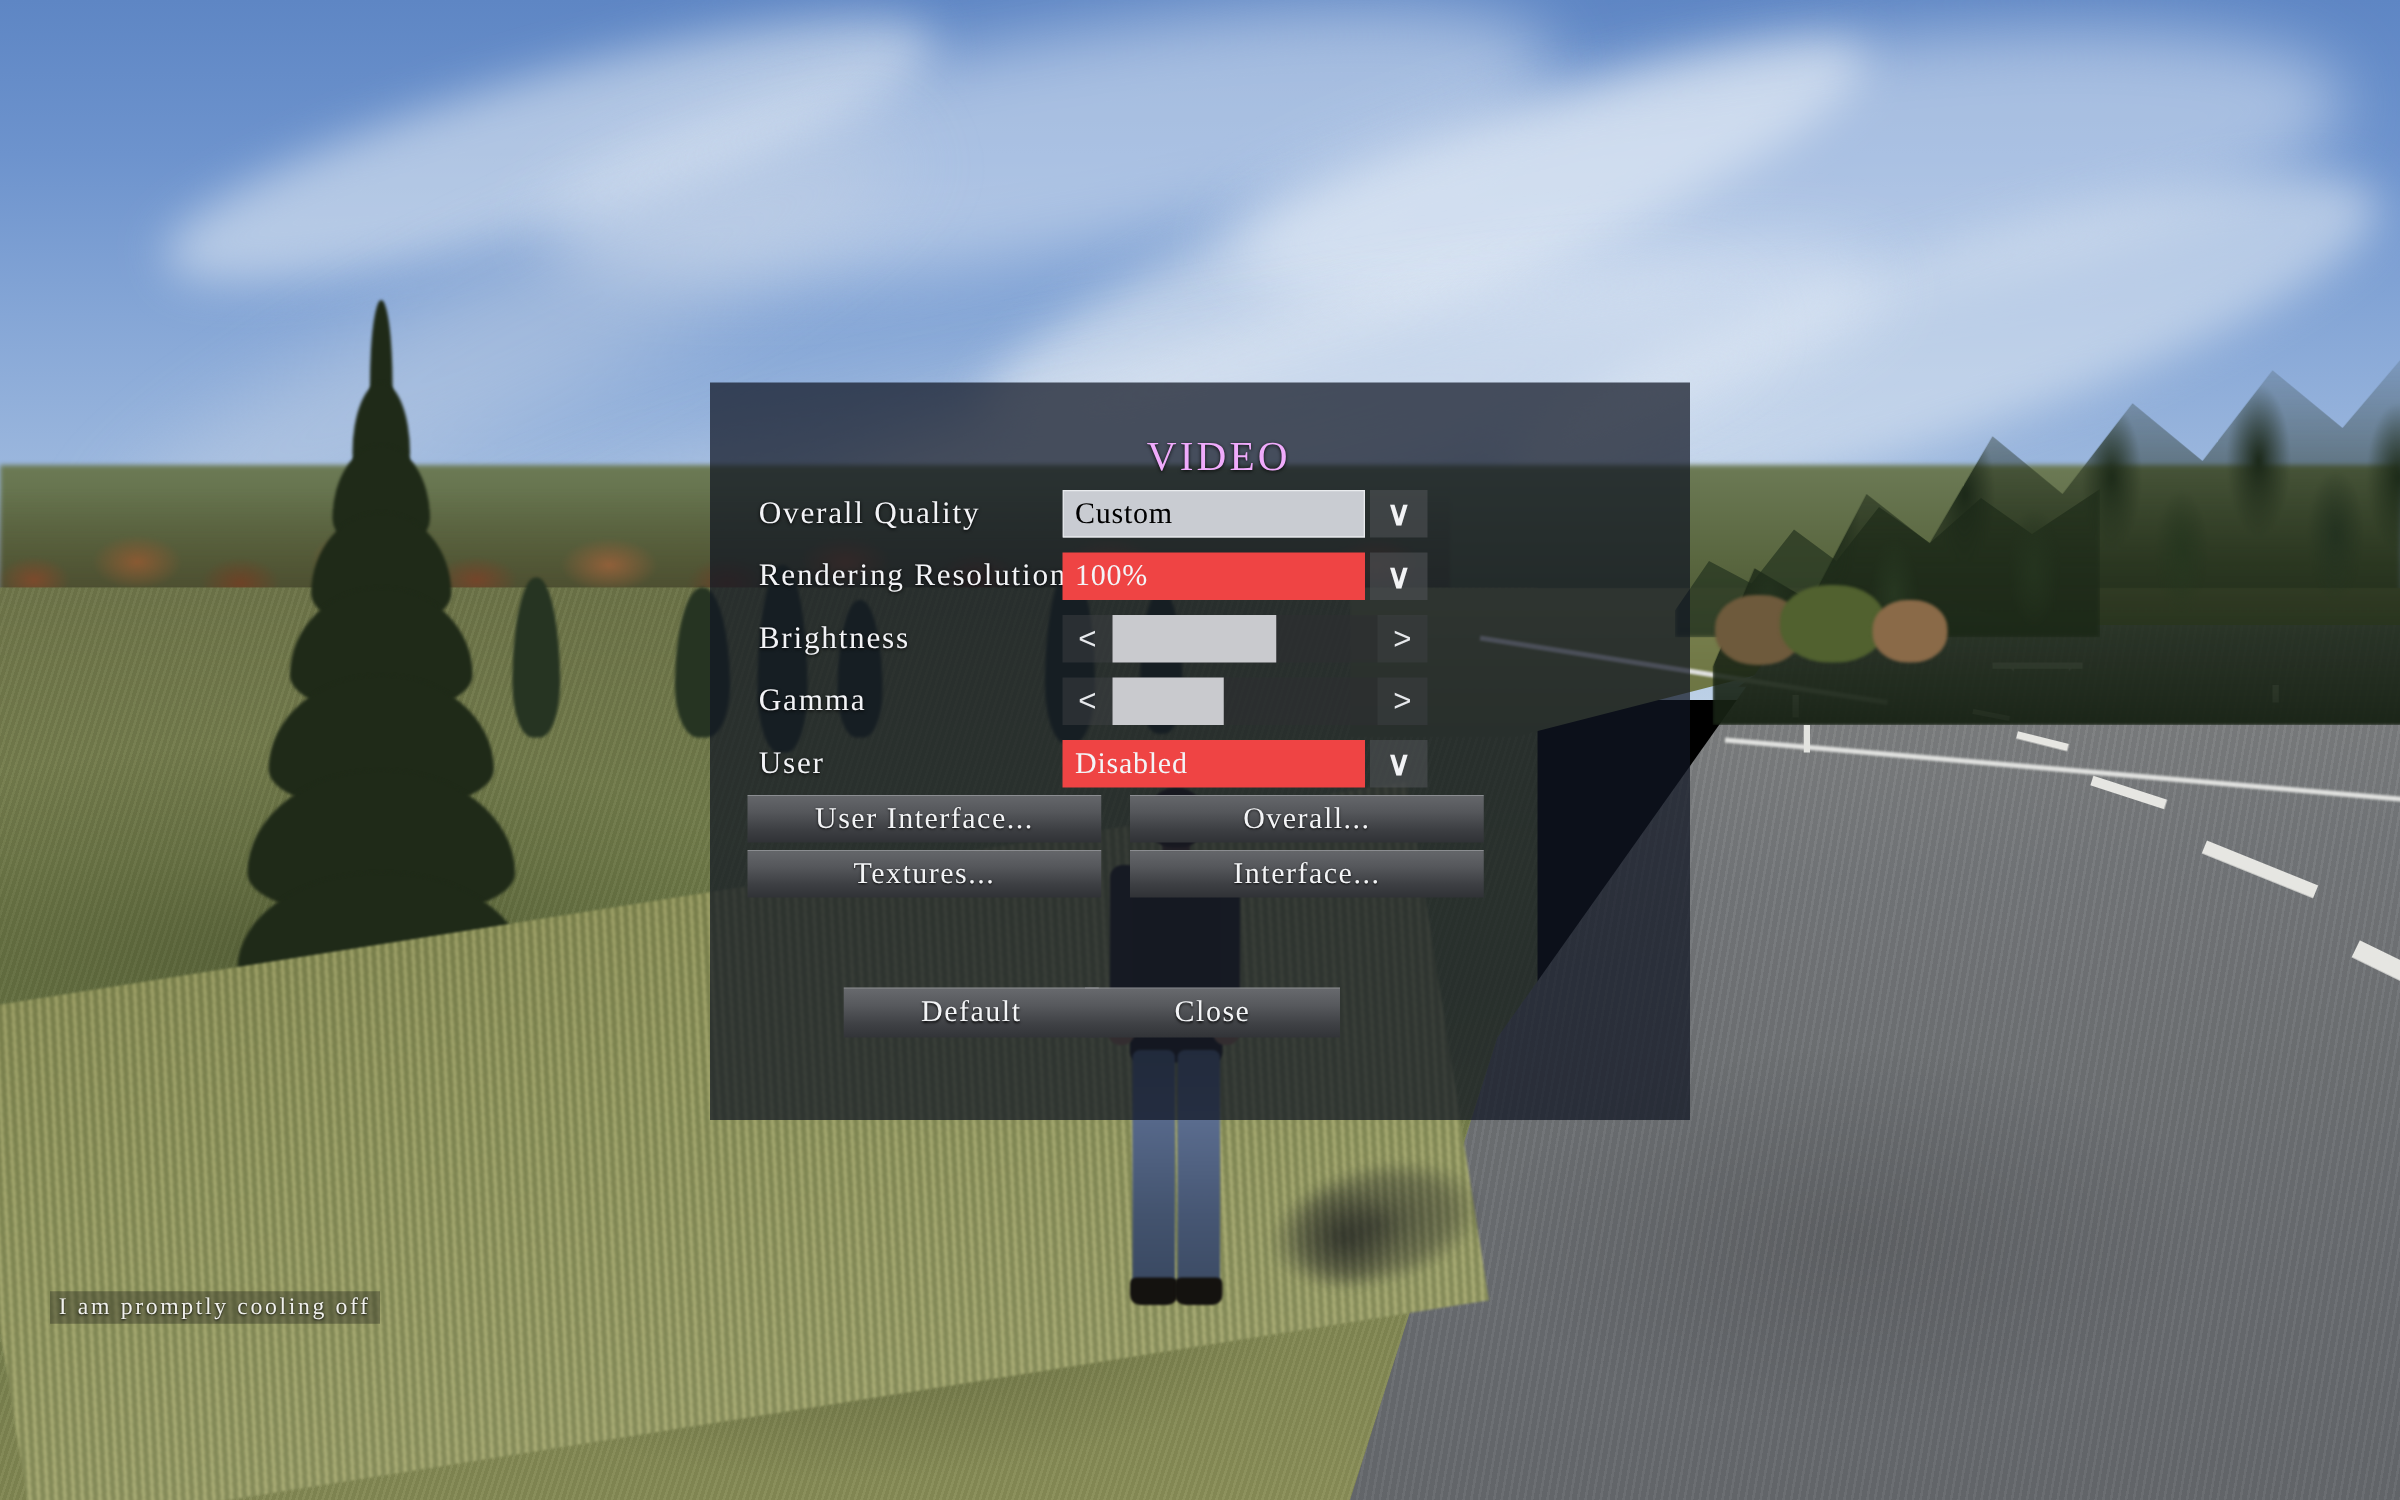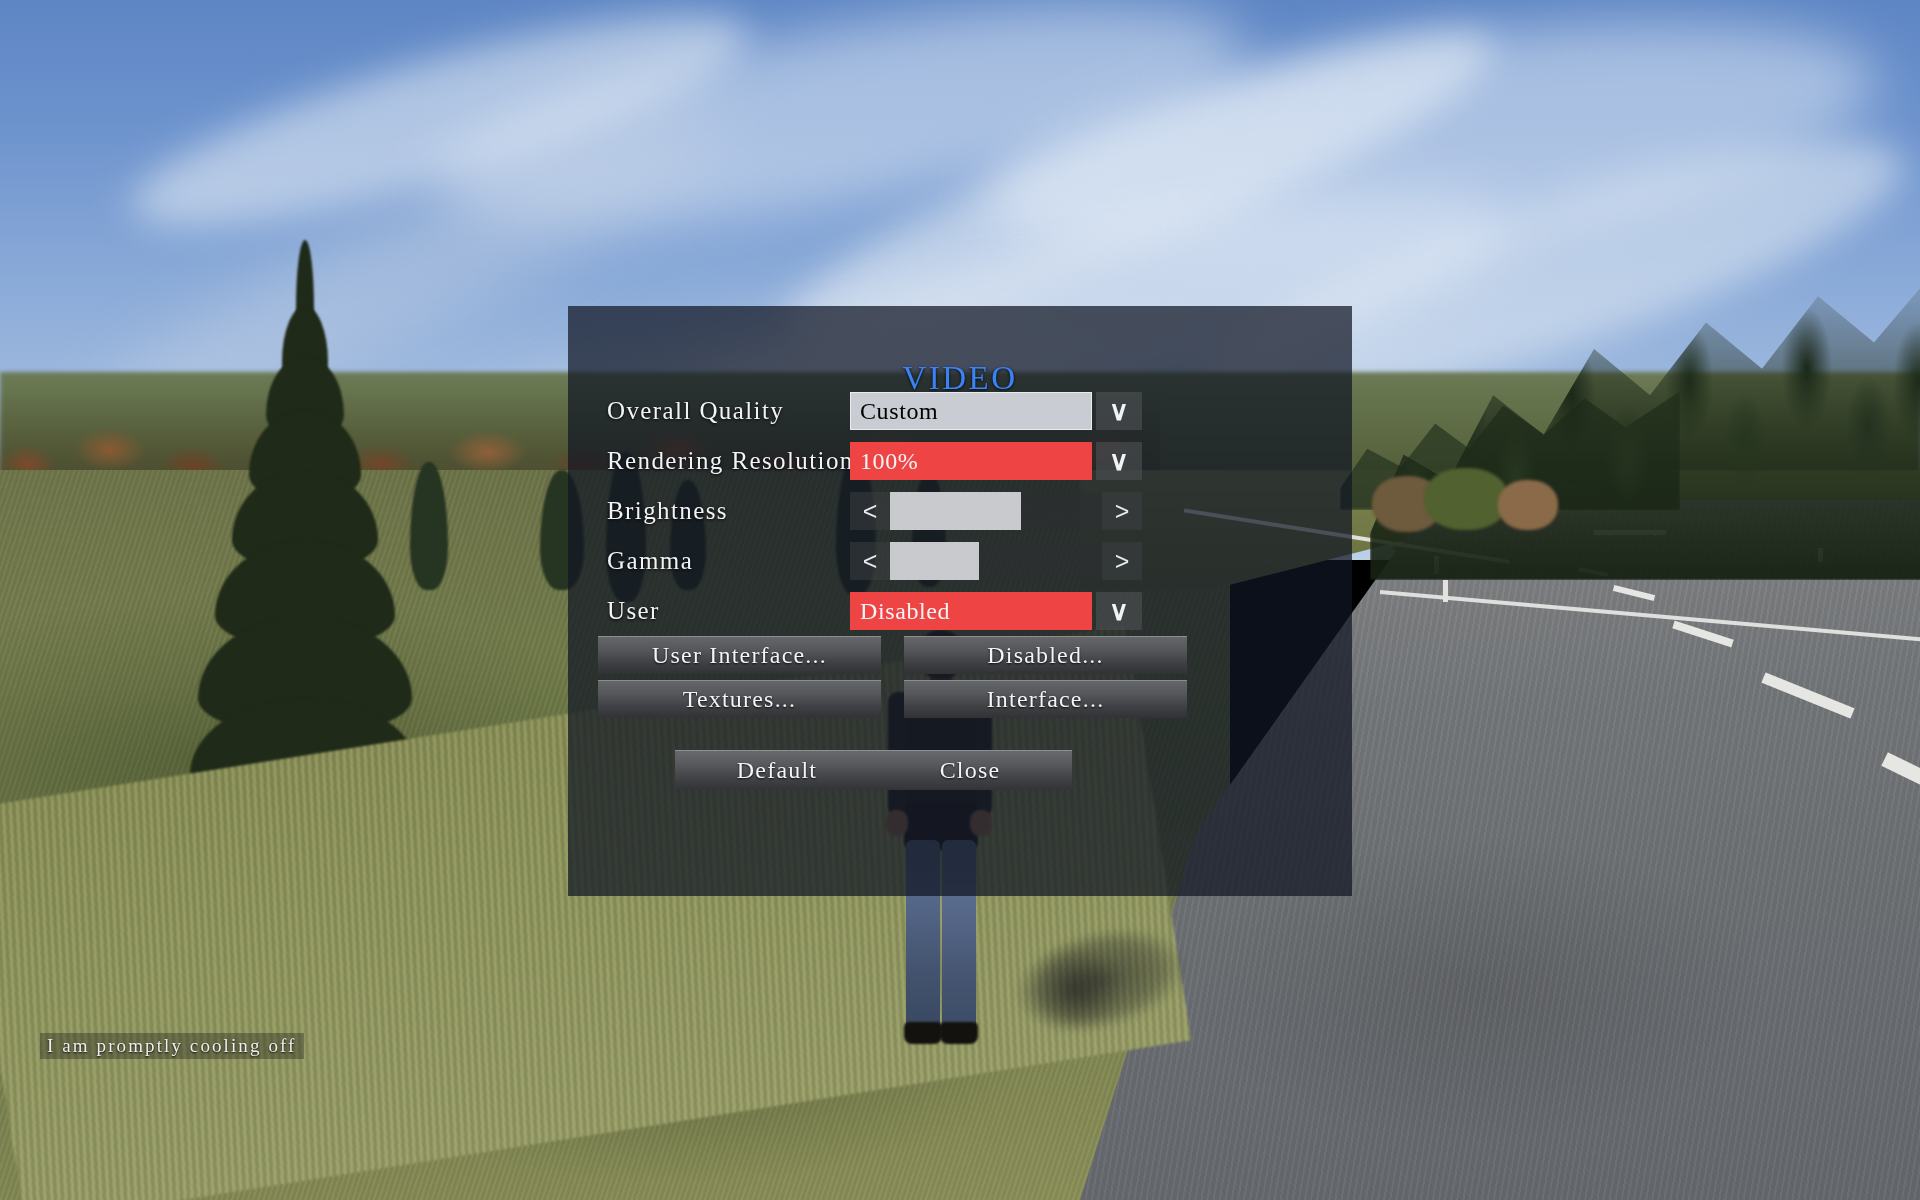--- a/index.html
+++ b/index.html
@@ -184,24 +184,23 @@
     background:radial-gradient(ellipse 58px 54px at 50% 50%, rgba(24,26,28,0.55) 0%, rgba(24,26,28,0) 78%);
     filter:blur(4px);
   }
 
   
   .panel{
     position:absolute;left:568px;top:306px;width:784px;height:590px;
     background:rgba(16,22,36,0.72);
   }
   .panel-title{
-    position:absolute;left:0;top:42px;width:784px;text-align:center;
-    color:#3b82f6;font-size:33px;letter-spacing:2.5px;
+    position:absolute;left:15px;top:42px;width:784px;text-align:center;
+    color:#f0abfc;font-size:33px;letter-spacing:2.5px;
     text-shadow:0 1px 3px rgba(0,0,0,.9);
-    margin-top:12px;
   }
 
   .rows{position:absolute;left:0;top:80px;width:784px;}
 
   .row{position:relative;height:50px;}
   .row-label{
     position:absolute;left:39px;top:50%;transform:translateY(-50%);
     color:#f2f3f6;font-size:25px;letter-spacing:1.4px;white-space:nowrap;
     text-shadow:0 1px 3px rgba(0,0,0,.95);
   }
@@ -255,20 +254,21 @@
   .btn-right{left:336px;width:283px;}
 
   .footrow{position:relative;height:50px;margin-top:26px;}
   .btn-foot{
     position:absolute;height:40px;width:204px;box-sizing:border-box;
     display:flex;align-items:center;justify-content:center;
     background:linear-gradient(180deg,#67696d 0%, #57595d 34%, #3f4145 72%, #323438 100%);
     border-top:1px solid #8e9094;
     color:#f3f4f6;font-size:24px;letter-spacing:1.2px;
     text-shadow:0 1px 2px rgba(0,0,0,.85);
+    margin-top:40px;
   }
   .foot-a{left:107px;}
   .foot-b{left:300px;}
 
   
   .subtitle{
     position:absolute;left:40px;top:1033px;
     padding:2px 7px;
     background:rgba(22,24,20,0.34);
     color:#f0f0ec;font-size:19px;letter-spacing:2.1px;
@@ -414,21 +414,21 @@
     <div class="row">
       <div class="row-label">User</div>
       <div class="combo">
         <div class="combo-value">Disabled</div>
         <div class="combo-arrow">∨</div>
       </div>
     </div>
 
     <div class="btnrow">
       <div class="btn btn-left">User Interface...</div>
-      <div class="btn btn-right">Disabled...</div>
+      <div class="btn btn-right">Overall...</div>
     </div>
 
     <div class="btnrow">
       <div class="btn btn-left">Textures...</div>
       <div class="btn btn-right">Interface...</div>
     </div>
 
     <div class="footrow">
       <div class="btn-foot foot-a">Default</div>
       <div class="btn-foot foot-b">Close</div>

